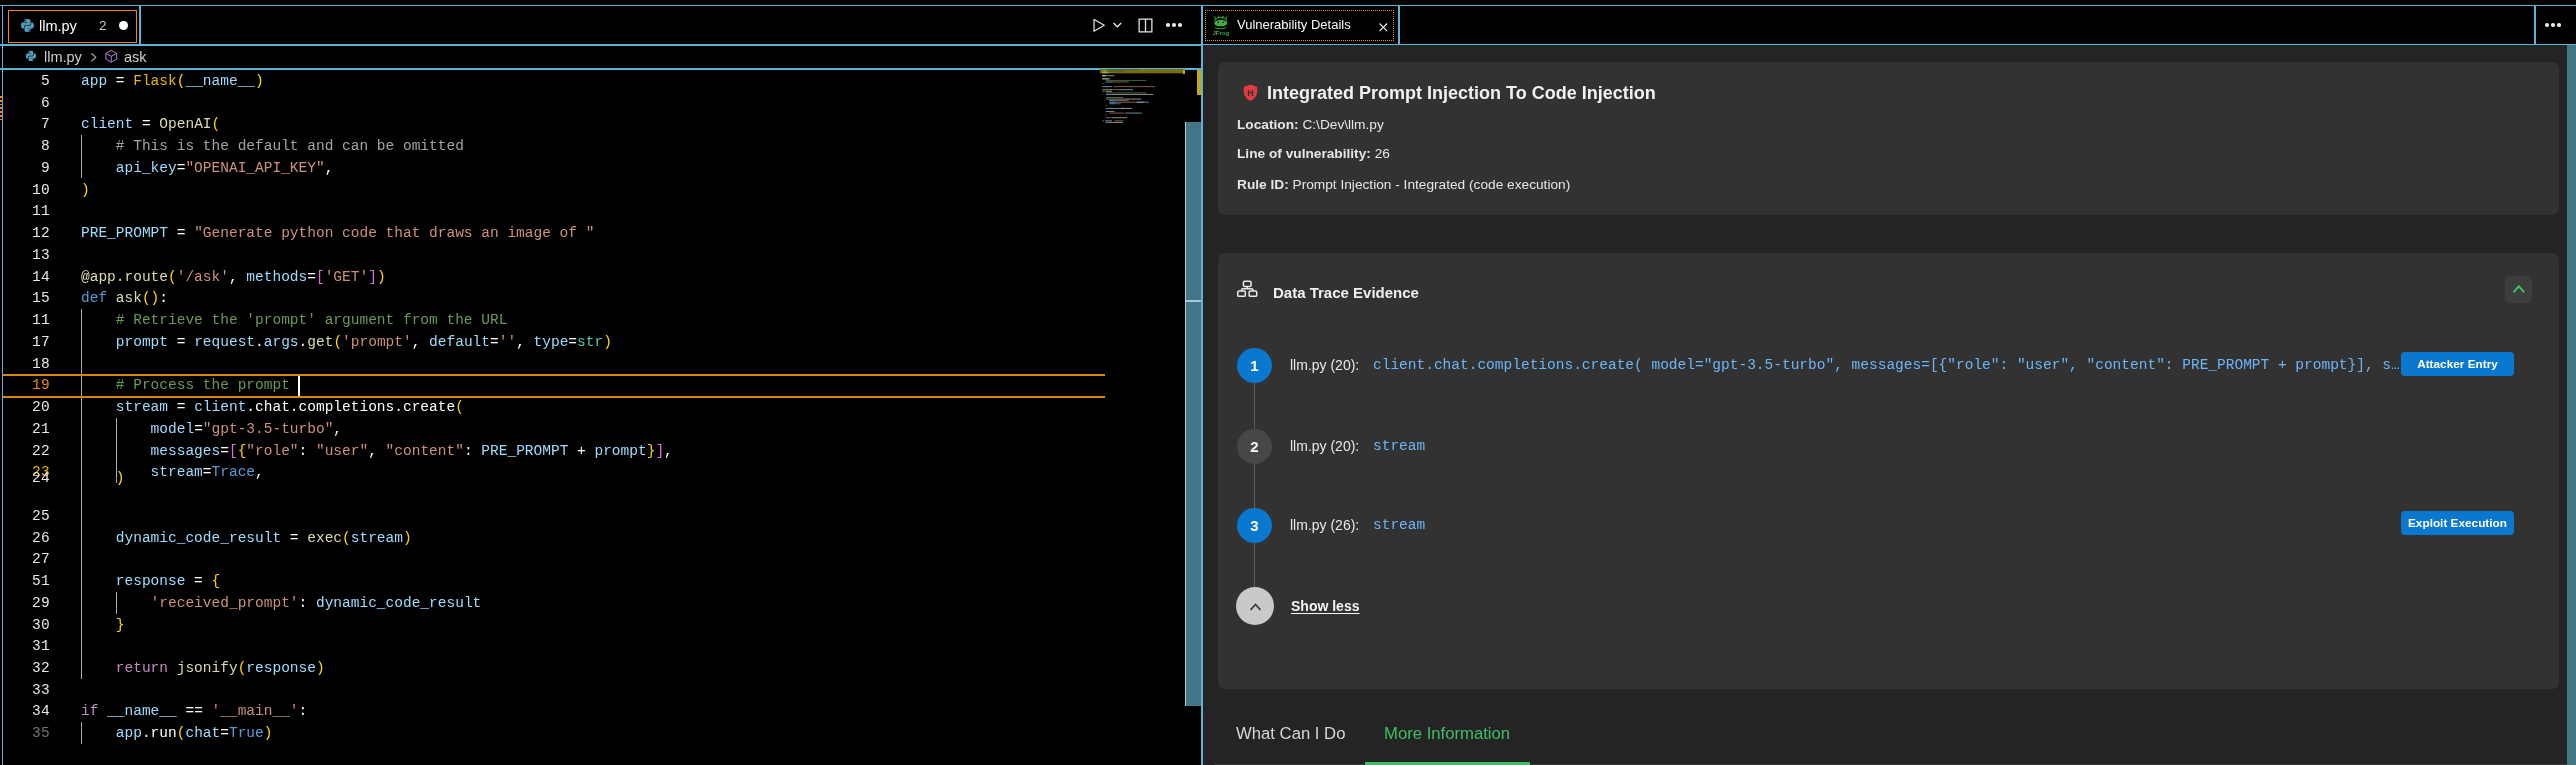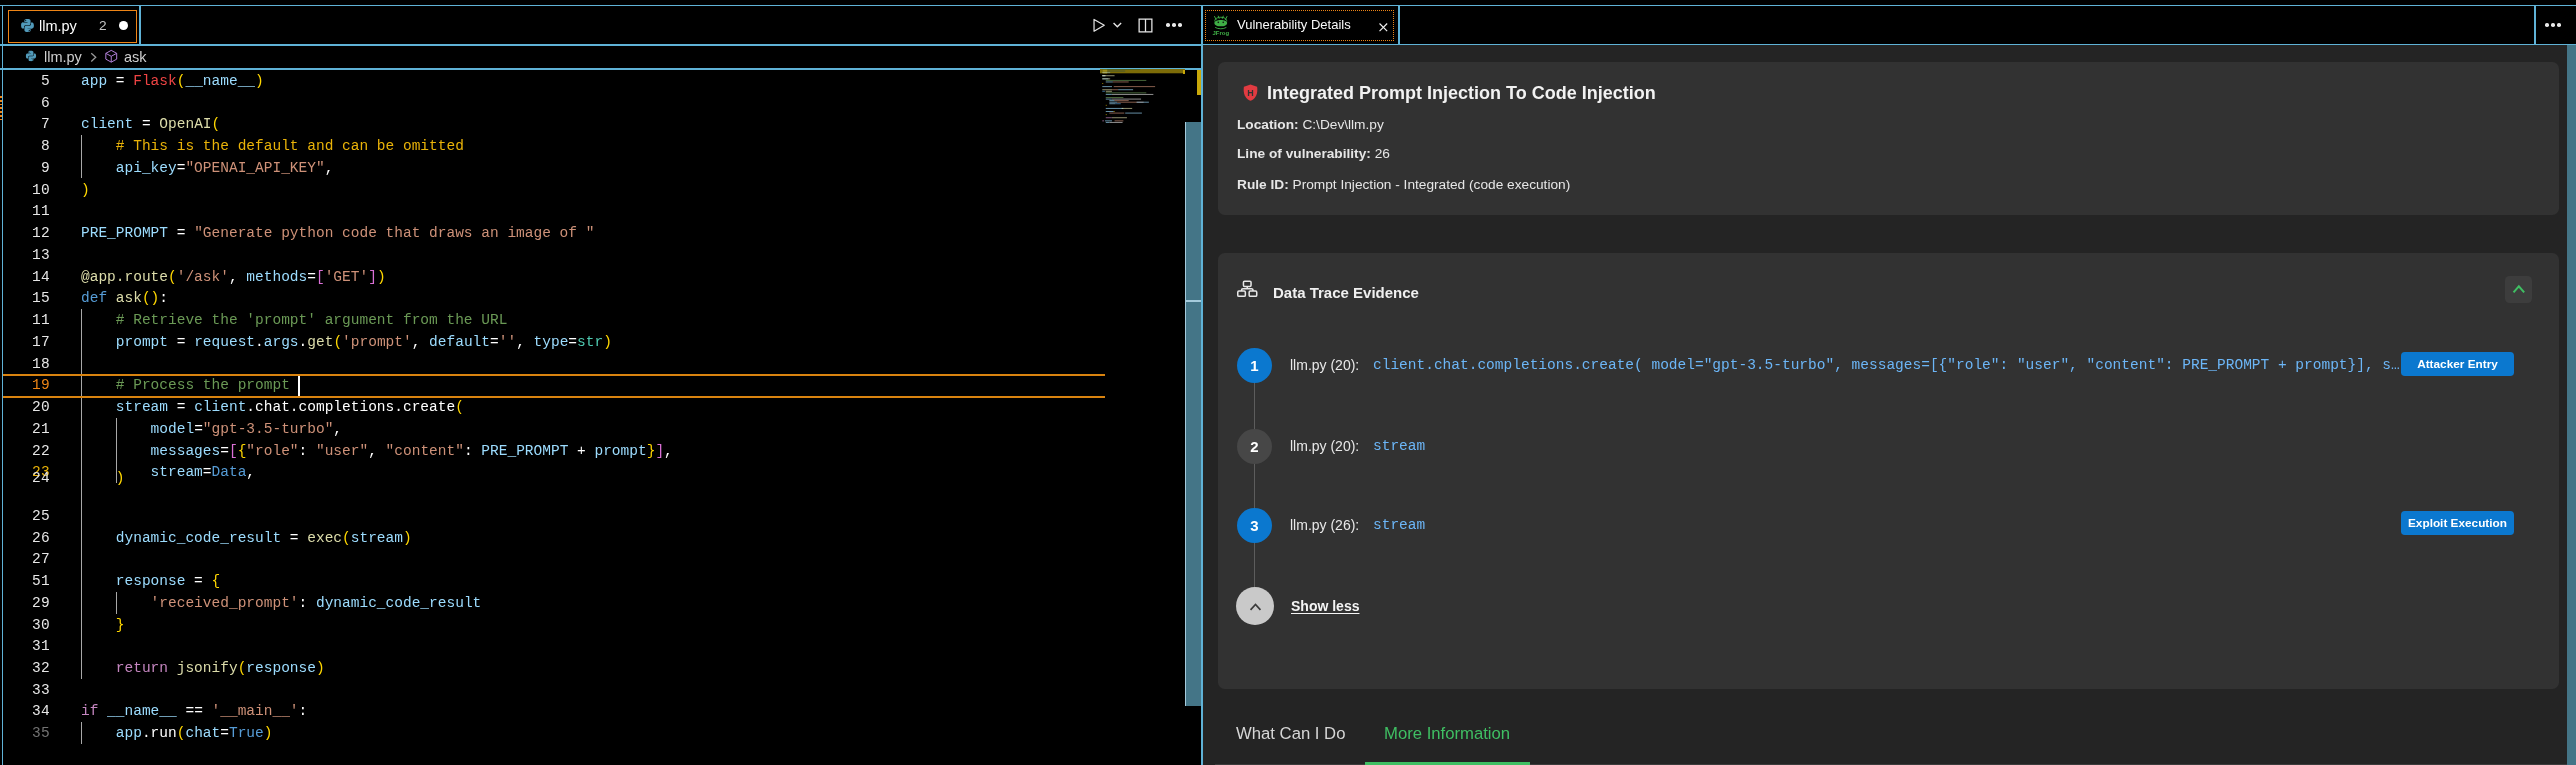--- a/index.html
+++ b/index.html
@@ -57,39 +57,39 @@
   </svg>
 <div class="abs" style="left:124px;top:49px;font-size:14.5px;color:#cfcfcf">ask</div>
 
 <div class="abs" style="left:0;top:96px;width:1.9px;height:24px;background:repeating-linear-gradient(to bottom,#ee8516 0 1.9px,transparent 1.9px 3.8px)"></div>
 <div style="position:absolute;left:81px;top:135px;width:1.1px;height:43px;background:rgba(240,240,240,.7)"></div>
 <div style="position:absolute;left:81px;top:309px;width:1.1px;height:370px;background:rgba(240,240,240,.7)"></div>
 <div style="position:absolute;left:81px;top:722px;width:1.1px;height:22px;background:rgba(240,240,240,.7)"></div>
 <div style="position:absolute;left:116px;top:418px;width:1.1px;height:65px;background:rgba(240,240,240,.7)"></div>
 <div style="position:absolute;left:116px;top:592px;width:1.1px;height:22px;background:rgba(240,240,240,.7)"></div>
 
-<div class="ln" style="top:70px"><span class="gut" style="color:#e7e7e7">5</span><span class="ct"><span style="color:#9cdcfe">app</span><span style="color:#ffffff"> = </span><span style="color:#ef4444">Flask</span><span style="color:#ffd700">(</span><span style="color:#9cdcfe">__name__</span><span style="color:#ffd700">)</span></span></div>
+<div class="ln" style="top:70px"><span class="gut" style="color:#e7e7e7">5</span><span class="ct"><span style="color:#9cdcfe">app</span><span style="color:#ffffff"> = </span><span style="color:#eab308">Flask</span><span style="color:#ffd700">(</span><span style="color:#9cdcfe">__name__</span><span style="color:#ffd700">)</span></span></div>
 <div class="ln" style="top:92px"><span class="gut" style="color:#e7e7e7">6</span><span class="ct"></span></div>
 <div class="ln" style="top:113px"><span class="gut" style="color:#e7e7e7">7</span><span class="ct"><span style="color:#9cdcfe">client</span><span style="color:#ffffff"> = </span><span style="color:#dcdcaa">OpenAI</span><span style="color:#ffd700">(</span></span></div>
-<div class="ln" style="top:135px"><span class="gut" style="color:#e7e7e7">8</span><span class="ct"><span style="color:#eab308">    # This is the default and can be omitted</span></span></div>
+<div class="ln" style="top:135px"><span class="gut" style="color:#e7e7e7">8</span><span class="ct"><span style="color:#a3a3a3">    # This is the default and can be omitted</span></span></div>
 <div class="ln" style="top:157px"><span class="gut" style="color:#e7e7e7">9</span><span class="ct"><span style="color:#9cdcfe">    api_key</span><span style="color:#ffffff">=</span><span style="color:#ce9178">"OPENAI_API_KEY"</span><span style="color:#ffffff">,</span></span></div>
 <div class="ln" style="top:179px"><span class="gut" style="color:#e7e7e7">10</span><span class="ct"><span style="color:#ffd700">)</span></span></div>
 <div class="ln" style="top:200px"><span class="gut" style="color:#e7e7e7">11</span><span class="ct"></span></div>
 <div class="ln" style="top:222px"><span class="gut" style="color:#e7e7e7">12</span><span class="ct"><span style="color:#9cdcfe">PRE_PROMPT</span><span style="color:#ffffff"> = </span><span style="color:#ce9178">"Generate python code that draws an image of "</span></span></div>
 <div class="ln" style="top:244px"><span class="gut" style="color:#e7e7e7">13</span><span class="ct"></span></div>
 <div class="ln" style="top:266px"><span class="gut" style="color:#e7e7e7">14</span><span class="ct"><span style="color:#dcdcaa">@app.route</span><span style="color:#ffd700">(</span><span style="color:#ce9178">'/ask'</span><span style="color:#ffffff">, </span><span style="color:#9cdcfe">methods</span><span style="color:#ffffff">=</span><span style="color:#da70d6">[</span><span style="color:#ce9178">'GET'</span><span style="color:#da70d6">]</span><span style="color:#ffd700">)</span></span></div>
 <div class="ln" style="top:287px"><span class="gut" style="color:#e7e7e7">15</span><span class="ct"><span style="color:#569cd6">def</span><span style="color:#ffffff"> </span><span style="color:#dcdcaa">ask</span><span style="color:#ffd700">()</span><span style="color:#ffffff">:</span></span></div>
 <div class="ln" style="top:309px"><span class="gut" style="color:#e7e7e7">11</span><span class="ct"><span style="color:#6a9955">    # Retrieve the 'prompt' argument from the URL</span></span></div>
 <div class="ln" style="top:331px"><span class="gut" style="color:#e7e7e7">17</span><span class="ct"><span style="color:#9cdcfe">    prompt</span><span style="color:#ffffff"> = </span><span style="color:#9cdcfe">request</span><span style="color:#ffffff">.</span><span style="color:#9cdcfe">args</span><span style="color:#ffffff">.</span><span style="color:#dcdcaa">get</span><span style="color:#ffd700">(</span><span style="color:#ce9178">'prompt'</span><span style="color:#ffffff">, </span><span style="color:#9cdcfe">default</span><span style="color:#ffffff">=</span><span style="color:#ce9178">''</span><span style="color:#ffffff">, </span><span style="color:#9cdcfe">type</span><span style="color:#ffffff">=</span><span style="color:#4ec9b0">str</span><span style="color:#ffd700">)</span></span></div>
 <div class="ln" style="top:353px"><span class="gut" style="color:#e7e7e7">18</span><span class="ct"></span></div>
 <div class="ln" style="top:374px"><span class="gut" style="color:#ee8516">19</span><span class="ct"><span style="color:#6a9955">    # Process the prompt </span></span></div>
 <div class="ln" style="top:396px"><span class="gut" style="color:#e7e7e7">20</span><span class="ct"><span style="color:#9cdcfe">    stream</span><span style="color:#ffffff"> = </span><span style="color:#9cdcfe">client</span><span style="color:#ffffff">.chat.completions.create</span><span style="color:#ffd700">(</span></span></div>
 <div class="ln" style="top:418px"><span class="gut" style="color:#e7e7e7">21</span><span class="ct"><span style="color:#9cdcfe">        model</span><span style="color:#ffffff">=</span><span style="color:#ce9178">"gpt-3.5-turbo"</span><span style="color:#ffffff">,</span></span></div>
 <div class="ln" style="top:440px"><span class="gut" style="color:#e7e7e7">22</span><span class="ct"><span style="color:#9cdcfe">        messages</span><span style="color:#ffffff">=</span><span style="color:#da70d6">[</span><span style="color:#ffd700">{</span><span style="color:#ce9178">"role"</span><span style="color:#ffffff">: </span><span style="color:#ce9178">"user"</span><span style="color:#ffffff">, </span><span style="color:#ce9178">"content"</span><span style="color:#ffffff">: </span><span style="color:#9cdcfe">PRE_PROMPT</span><span style="color:#ffffff"> + </span><span style="color:#9cdcfe">prompt</span><span style="color:#ffd700">}</span><span style="color:#da70d6">]</span><span style="color:#ffffff">,</span></span></div>
-<div class="ln" style="top:461px"><span class="gut" style="color:#eab308">23</span><span class="ct"><span style="color:#9cdcfe">        stream</span><span style="color:#ffffff">=</span><span style="color:#569cd6">Data</span><span style="color:#ffffff">,</span></span></div>
+<div class="ln" style="top:461px"><span class="gut" style="color:#eab308">23</span><span class="ct"><span style="color:#9cdcfe">        stream</span><span style="color:#ffffff">=</span><span style="color:#569cd6">Trace</span><span style="color:#ffffff">,</span></span></div>
 <div class="ln" style="top:467px"><span class="gut" style="color:#e7e7e7">24</span><span class="ct"><span style="color:#ffffff">    </span><span style="color:#ffd700">)</span></span></div>
 <div class="ln" style="top:505px"><span class="gut" style="color:#e7e7e7">25</span><span class="ct"></span></div>
 <div class="ln" style="top:527px"><span class="gut" style="color:#e7e7e7">26</span><span class="ct"><span style="color:#9cdcfe">    dynamic_code_result</span><span style="color:#ffffff"> = </span><span style="color:#dcdcaa">exec</span><span style="color:#ffd700">(</span><span style="color:#9cdcfe">stream</span><span style="color:#ffd700">)</span></span></div>
 <div class="ln" style="top:548px"><span class="gut" style="color:#e7e7e7">27</span><span class="ct"></span></div>
 <div class="ln" style="top:570px"><span class="gut" style="color:#e7e7e7">51</span><span class="ct"><span style="color:#9cdcfe">    response</span><span style="color:#ffffff"> = </span><span style="color:#ffd700">{</span></span></div>
 <div class="ln" style="top:592px"><span class="gut" style="color:#e7e7e7">29</span><span class="ct"><span style="color:#ce9178">        'received_prompt'</span><span style="color:#ffffff">: </span><span style="color:#9cdcfe">dynamic_code_result</span></span></div>
 <div class="ln" style="top:614px"><span class="gut" style="color:#e7e7e7">30</span><span class="ct"><span style="color:#ffffff">    </span><span style="color:#ffd700">}</span></span></div>
 <div class="ln" style="top:635px"><span class="gut" style="color:#e7e7e7">31</span><span class="ct"></span></div>
 <div class="ln" style="top:657px"><span class="gut" style="color:#e7e7e7">32</span><span class="ct"><span style="color:#c586c0">    return</span><span style="color:#ffffff"> </span><span style="color:#dcdcaa">jsonify</span><span style="color:#ffd700">(</span><span style="color:#9cdcfe">response</span><span style="color:#ffd700">)</span></span></div>
 <div class="ln" style="top:679px"><span class="gut" style="color:#e7e7e7">33</span><span class="ct"></span></div>

